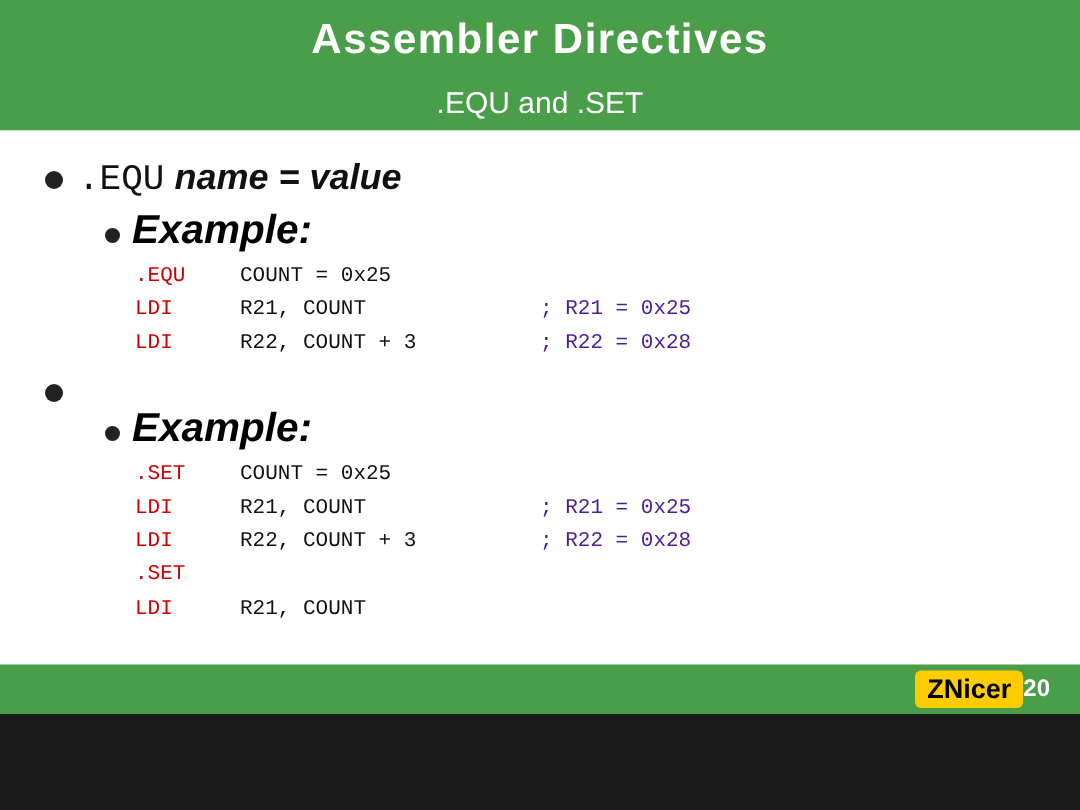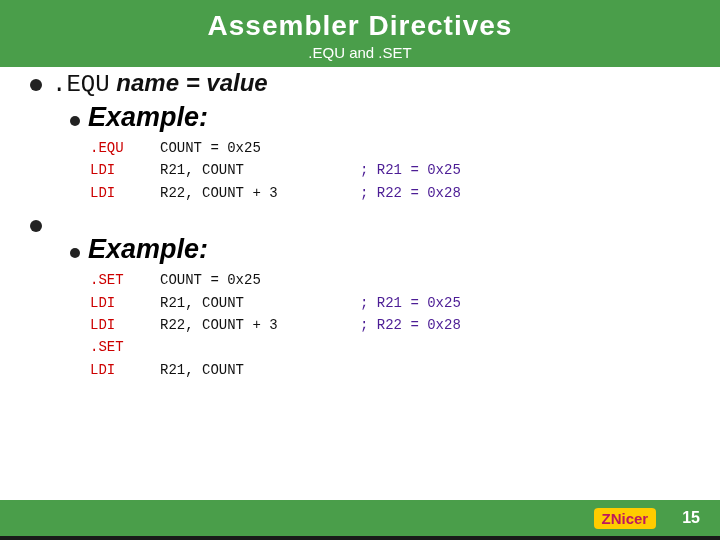--- a/index.html
+++ b/index.html
@@ -5,44 +5,44 @@
     * { margin: 0; padding: 0; box-sizing: border-box; }
     body {
       width: 720px;
       height: 540px;
       background: #1a1a1a;
       font-family: Arial, sans-serif;
       overflow: hidden;
     }
     .slide {
       width: 720px;
-      height: 536px;
+      height: 476px;
       background: #ffffff;
       display: flex;
       flex-direction: column;
     }
     .header {
       background: #4a9e4a;
       padding: 10px 0 6px 0;
       text-align: center;
     }
     .header-title {
       color: #ffffff;
       font-size: 28px;
       font-weight: bold;
       letter-spacing: 1px;
     }
     .header-subtitle {
       color: #ffffff;
-      font-size: 15px;
-      margin-top: 2px;
+      font-size: 20px;
+      margin-top: 16px;
     }
     .content {
       flex: 1;
-      padding: 2px 30px 10px 30px;
+      padding: 18px 30px 10px 30px;
       background: #ffffff;
     }
     .bullet-item {
       margin-bottom: 16px;
     }
     .bullet-main {
       display: flex;
       align-items: baseline;
       gap: 10px;
       font-size: 22px;
@@ -114,26 +114,26 @@
     .footer {
       background: #4a9e4a;
       height: 36px;
       display: flex;
       align-items: center;
       justify-content: flex-end;
       padding: 0 20px;
     }
     .logo-badge {
       background: #ffcc00;
-      color: #be185d;
-      font-size: 15px;
+      color: #000000;
+      font-size: 18px;
       font-weight: bold;
       padding: 2px 8px;
       border-radius: 4px;
-      margin-right: 26px;
+      margin-right: 0;
     }
     .page-num {
       color: #ffffff;
       font-size: 16px;
       font-weight: bold;
     }
   </style>
 </head>
 <body>
 
@@ -208,16 +208,16 @@
           <span class="col-op">LDI</span>
           <span class="col-args">R21, COUNT</span>
         </div>
       </div>
     </div>
 
   </div>
 
   <div class="footer">
     <span class="logo-badge">ZNicer</span>
-    <span class="page-num">15</span>
+    <span class="page-num">20</span>
   </div>
 
 </div>
 
 </body></html>

